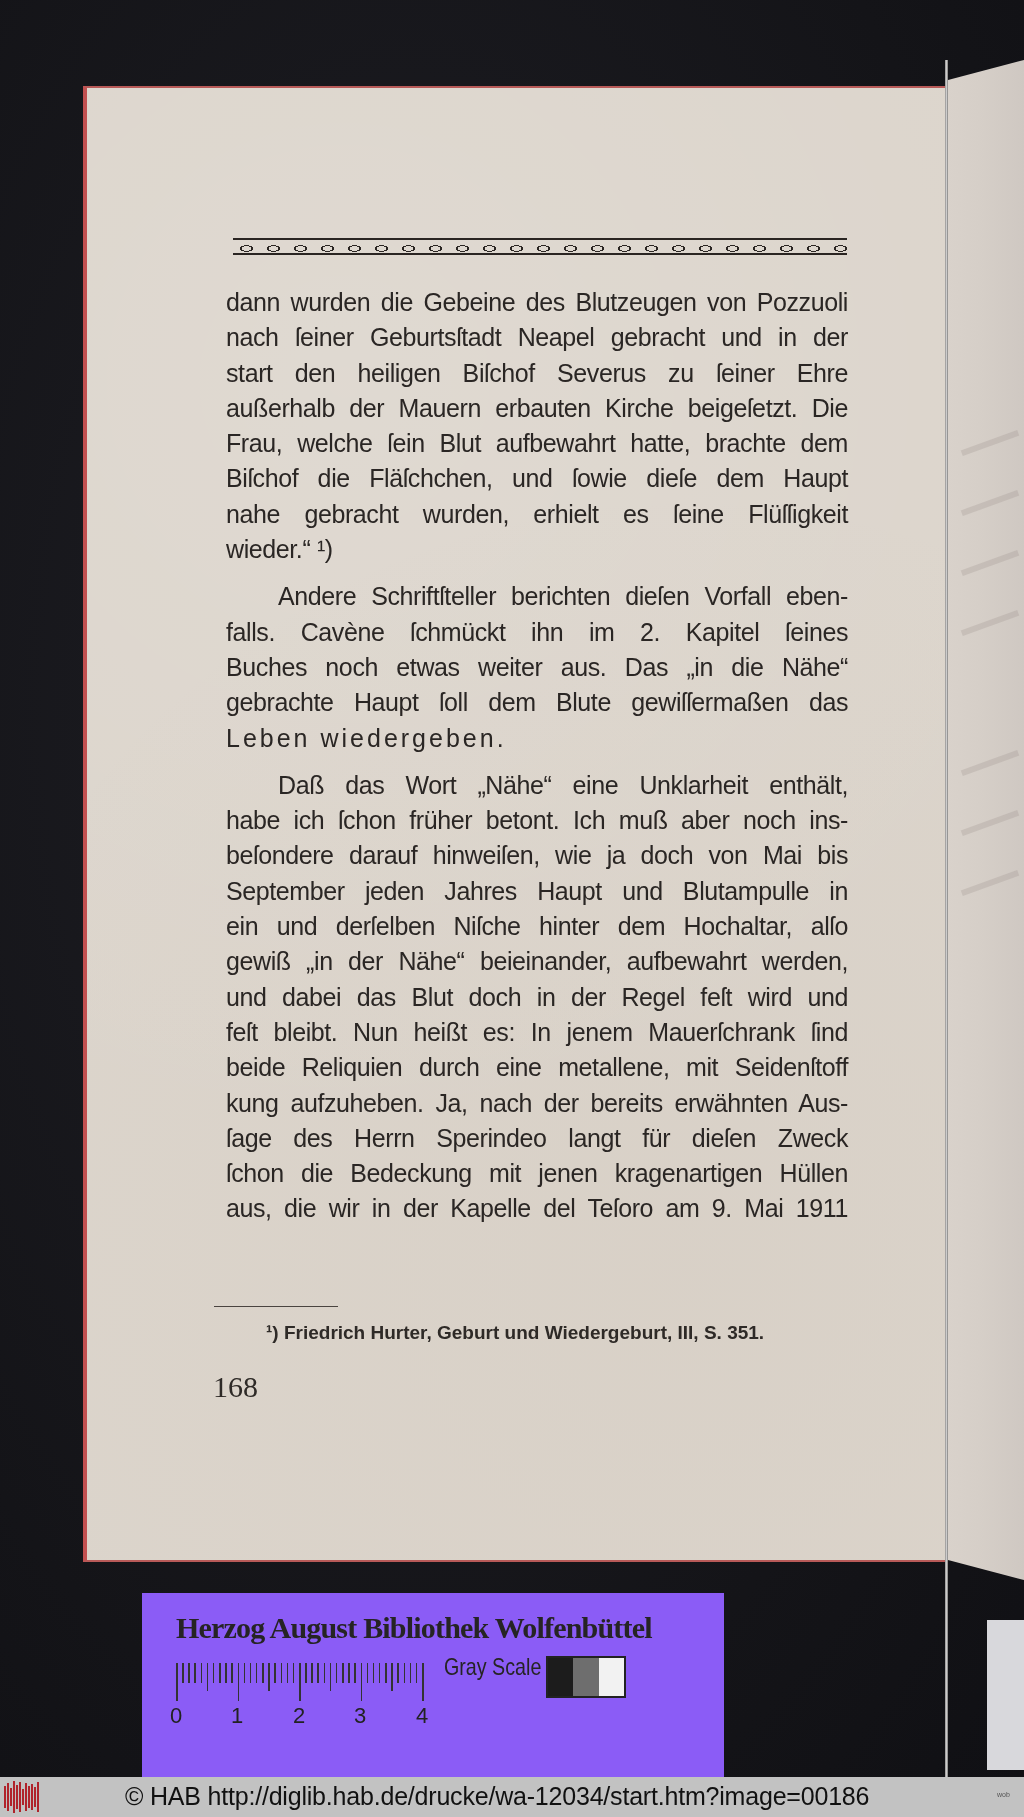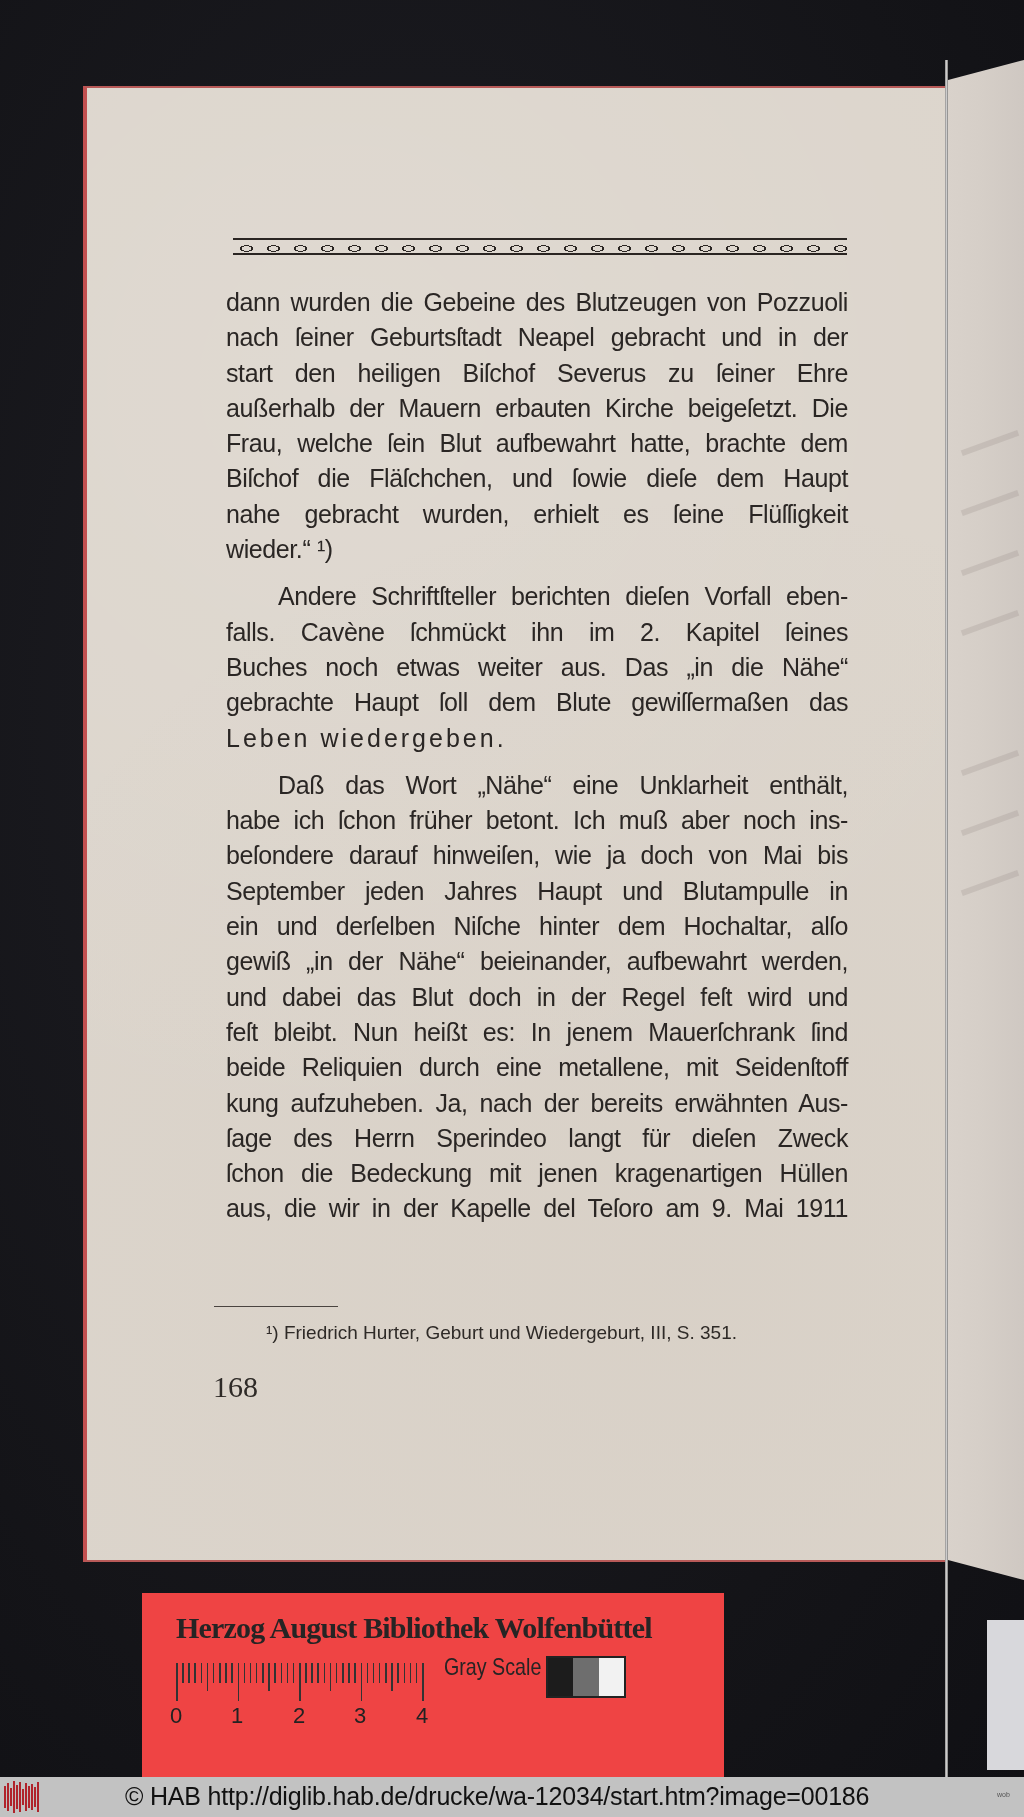--- a/index.html
+++ b/index.html
@@ -62,30 +62,30 @@
   .text-block p { margin: 9px 0 12px 0; text-align: justify; text-align-last: auto; }
   .text-block p .line { display: block; text-align: justify; text-align-last: justify; white-space: nowrap; }
   .text-block p .line.last { text-align-last: left; }
   .text-block p .line.indent { padding-left: 52px; }
   .spaced { letter-spacing: 3px; }
   .footnote-rule {
     position: absolute; left: 214px; top: 1306px; width: 124px; height: 1px; background: #4a4440;
   }
   .footnote {
     position: absolute; left: 266px; top: 1322px; width: 600px;
-    color: #2e2a27; font-family: "Liberation Sans", sans-serif; font-size: 19px; letter-spacing: 0px;
+    color: #2e2a27; font-family: "Liberation Sans", sans-serif; font-size: 19px; letter-spacing: 0px; font-weight: bold;
   }
   .page-number {
     position: absolute; left: 213px; top: 1370px;
     color: #2e2a27; font-family: "Liberation Serif", serif; font-size: 30px;
   }
   
   .scale-card {
     position: absolute; left: 142px; top: 1593px; width: 582px; height: 186px;
-    background: #ef4444; box-sizing: border-box;
+    background: #8b5cf6; box-sizing: border-box;
   }
   .scale-title {
     position: absolute; left: 34px; top: 18px;
     font-family: "Liberation Serif", serif; font-weight: bold; font-size: 30px;
     color: #262424; letter-spacing: -0.8px; white-space: nowrap;
   }
   .ruler { position: absolute; left: 34px; top: 64px; width: 250px; height: 70px; }
   .tick { position: absolute; top: 6px; width: 1.5px; background: #333; }
   .ruler-num {
     position: absolute; top: 46px; font-family: "Liberation Sans", sans-serif; font-size: 22px; color: #222;

